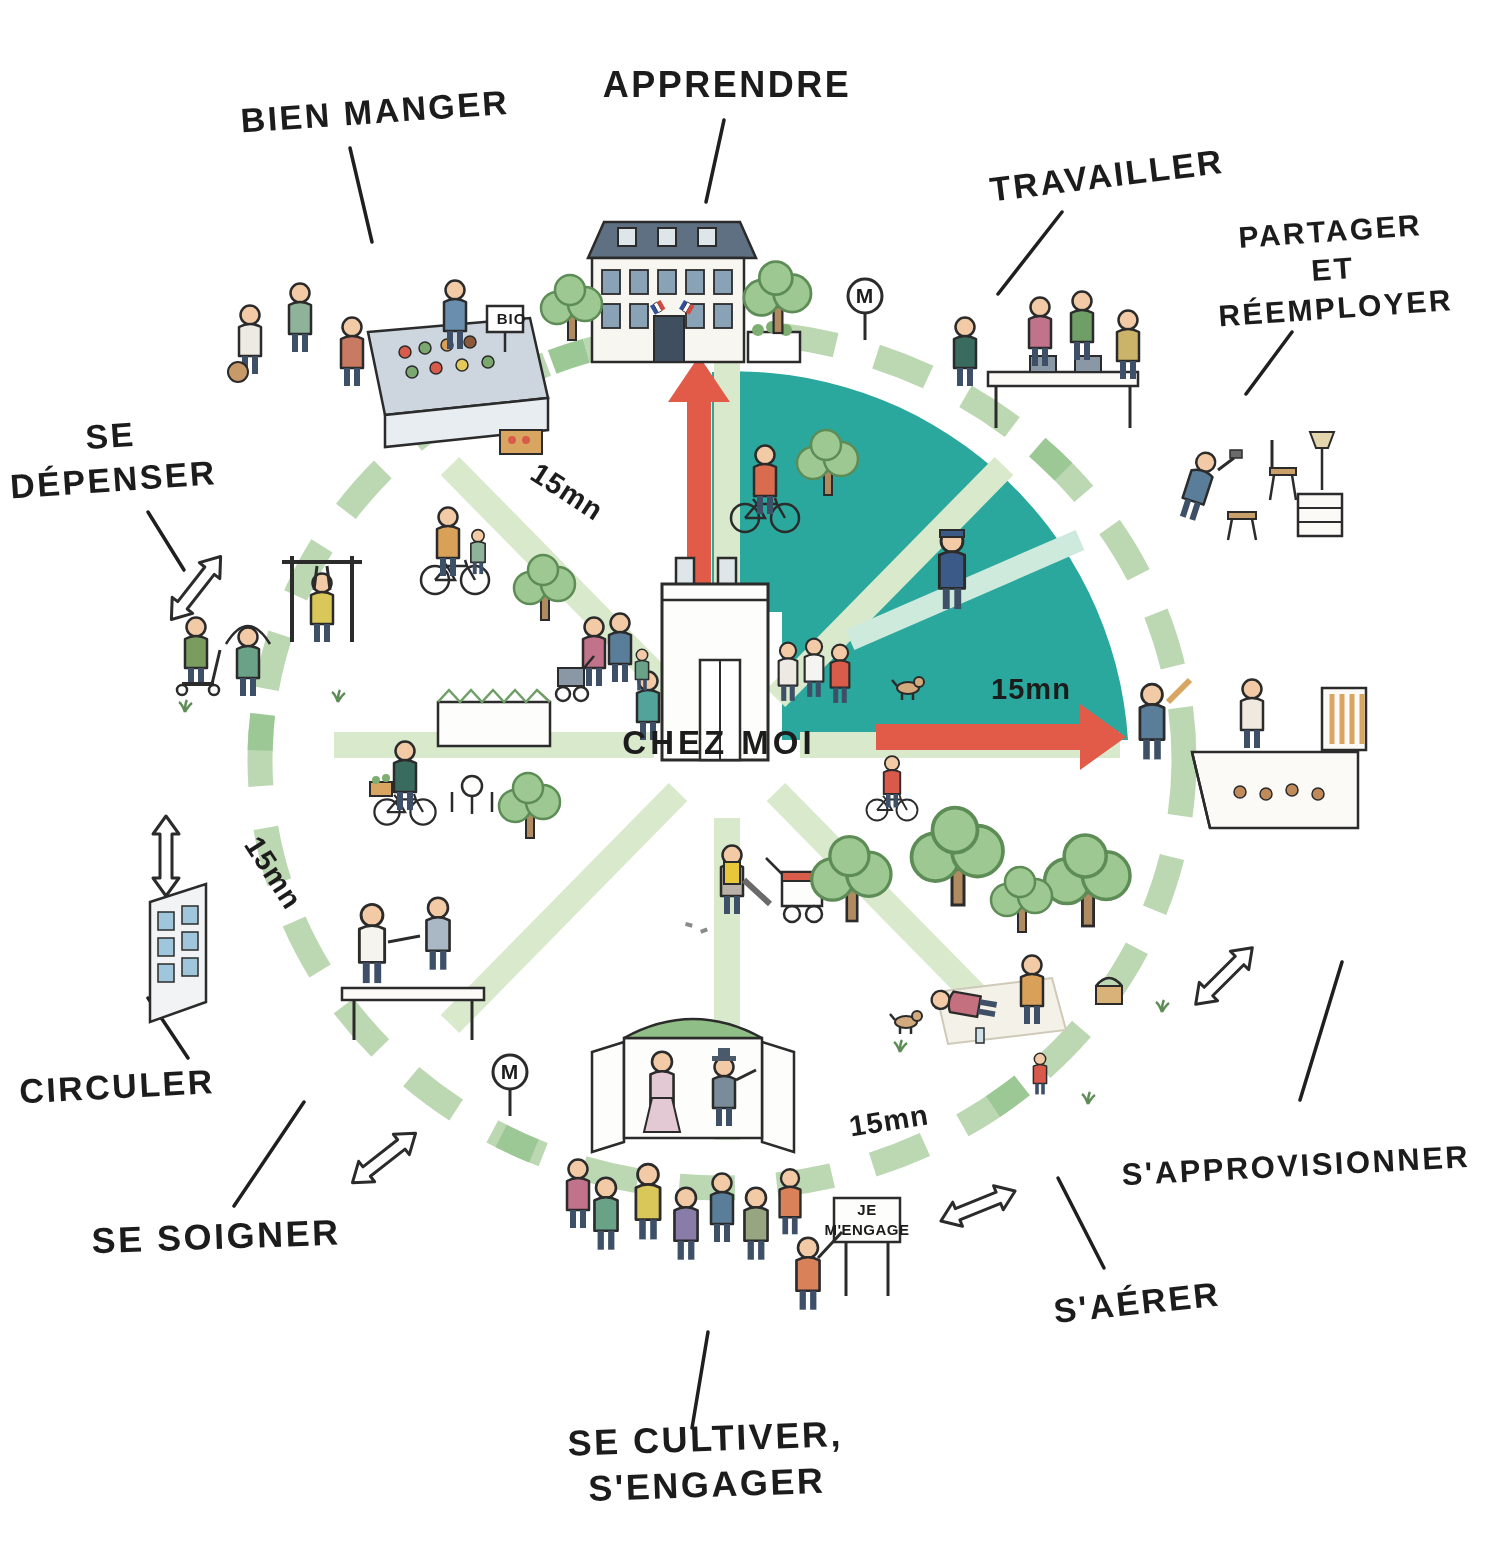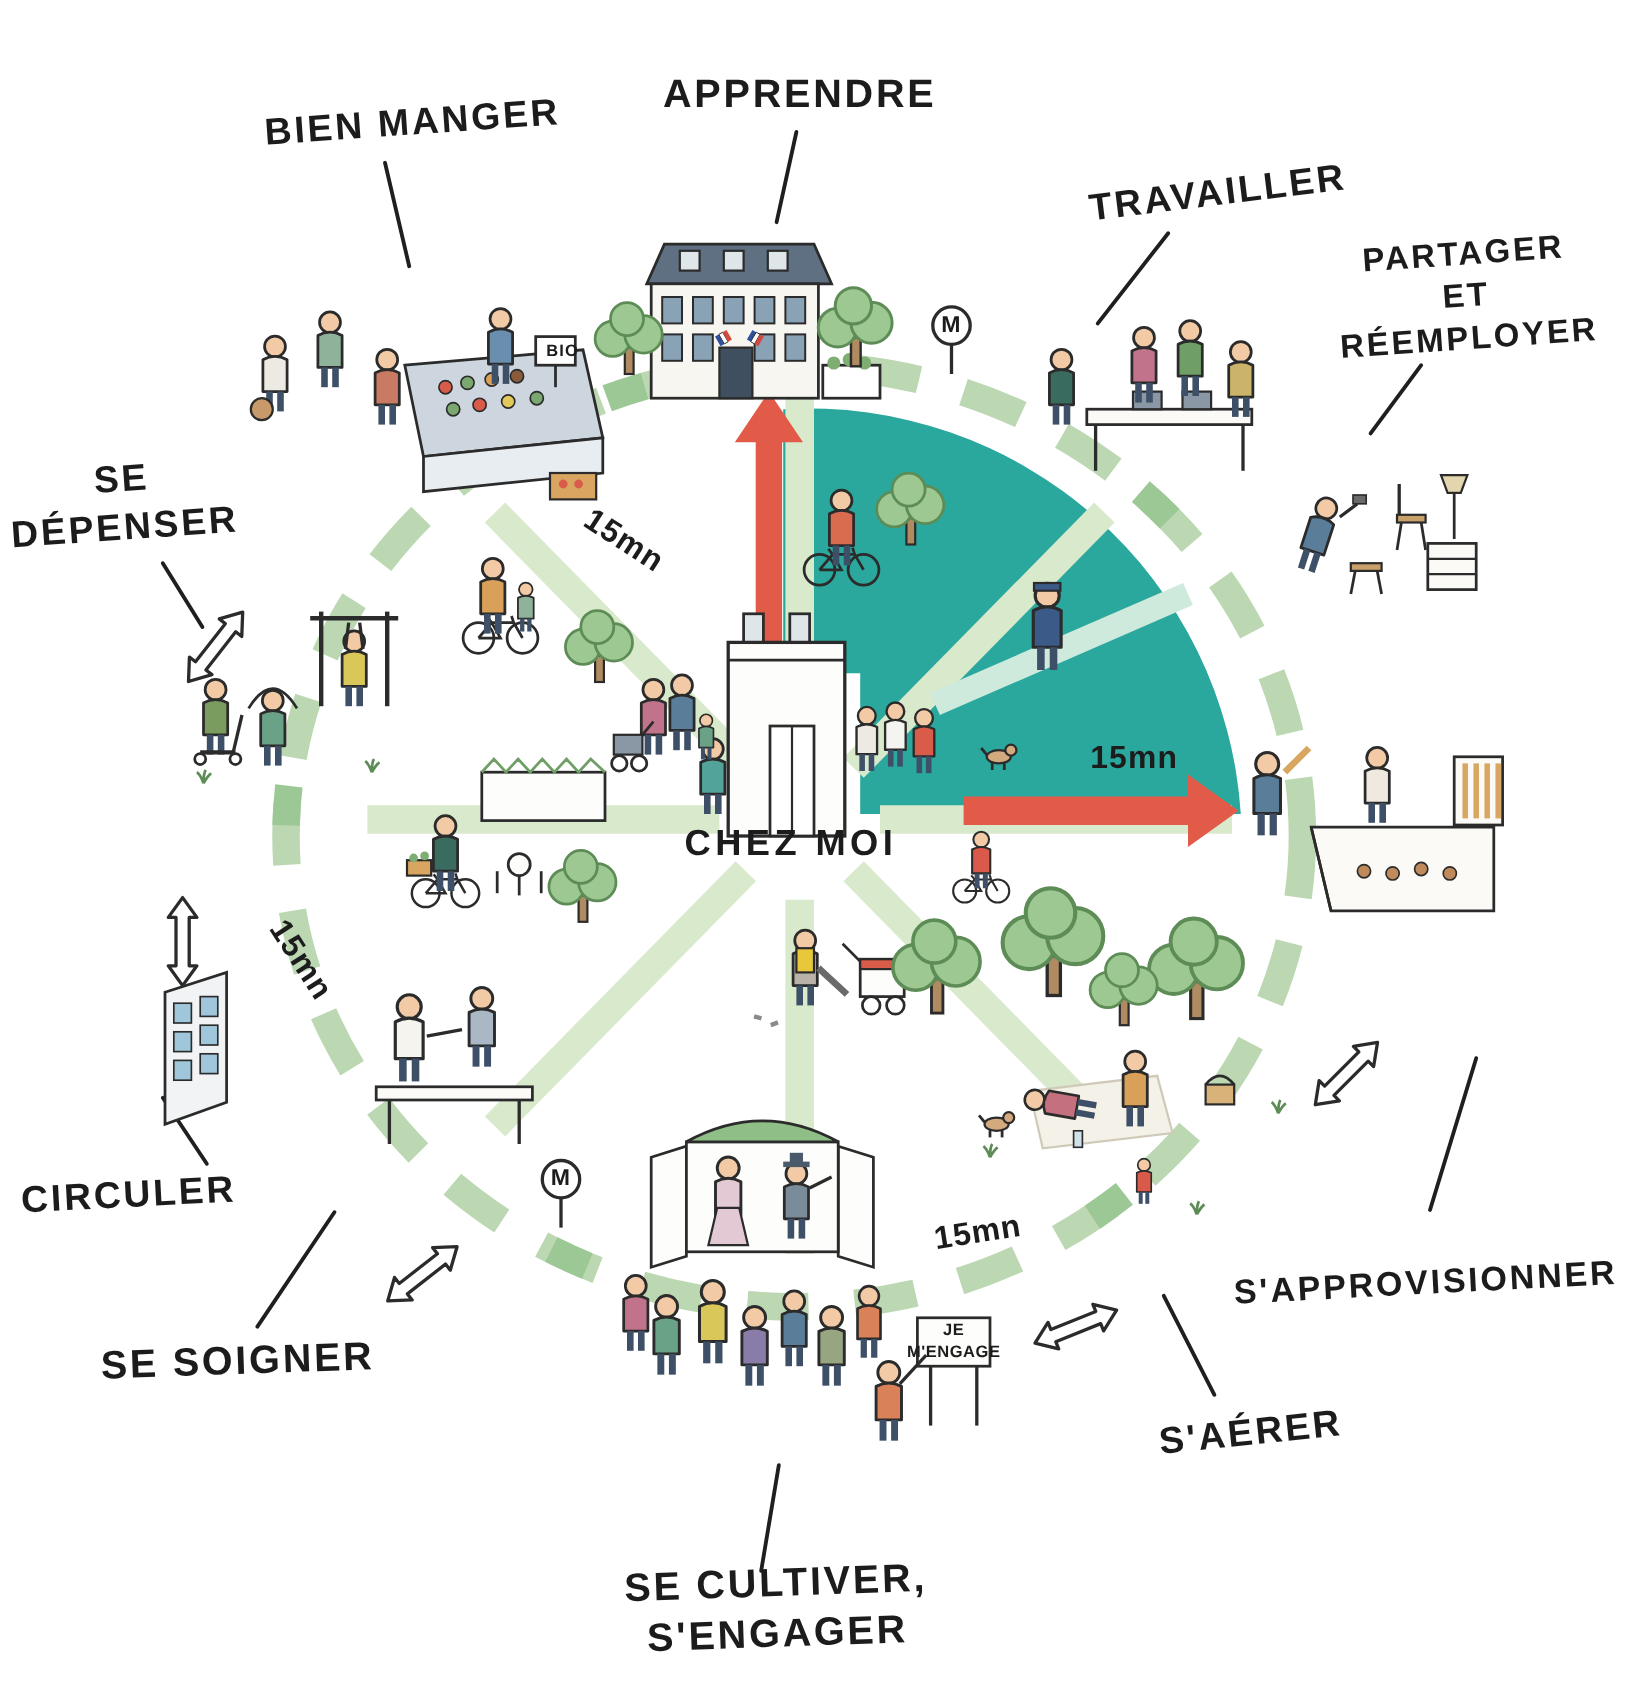--- a/index.html
+++ b/index.html
@@ -401,21 +401,21 @@
 
 <div class="lbl" style="left:216px;top:1237px;font-size:36px;transform:translate(-50%,-50%) rotate(-2deg);">SE SOIGNER</div>
 
 <div class="lbl" style="left:706px;top:1462px;font-size:36px;transform:translate(-50%,-50%) rotate(-2deg);">SE CULTIVER,
 S'ENGAGER</div>
 
 <div class="lbl" style="left:1137px;top:1303px;font-size:34px;transform:translate(-50%,-50%) rotate(-6deg);">S'AÉRER</div>
 
 <div class="lbl" style="left:1296px;top:1166px;font-size:31px;transform:translate(-50%,-50%) rotate(-3deg);">S'APPROVISIONNER</div>
 
-<div class="lbl" style="left:719px;top:766px;font-size:33px;letter-spacing:4px;">CHEZ MOI</div>
+<div class="lbl" style="left:719px;top:743px;font-size:33px;letter-spacing:4px;">CHEZ MOI</div>
 
 <div class="lbl tm" style="left:567px;top:492px;font-size:29px;transform:translate(-50%,-50%) rotate(33deg);">15mn</div>
 
 <div class="lbl tm" style="left:1031px;top:690px;font-size:29px;">15mn</div>
 
 <div class="lbl tm" style="left:273px;top:873px;font-size:29px;transform:translate(-50%,-50%) rotate(57deg);">15mn</div>
 
 <div class="lbl tm" style="left:889px;top:1121px;font-size:29px;transform:translate(-50%,-50%) rotate(-9deg);">15mn</div>
 
 <div class="lbl sign" style="left:505px;top:319px;font-size:15px;letter-spacing:1px;padding-left:13px;">BIO</div>

